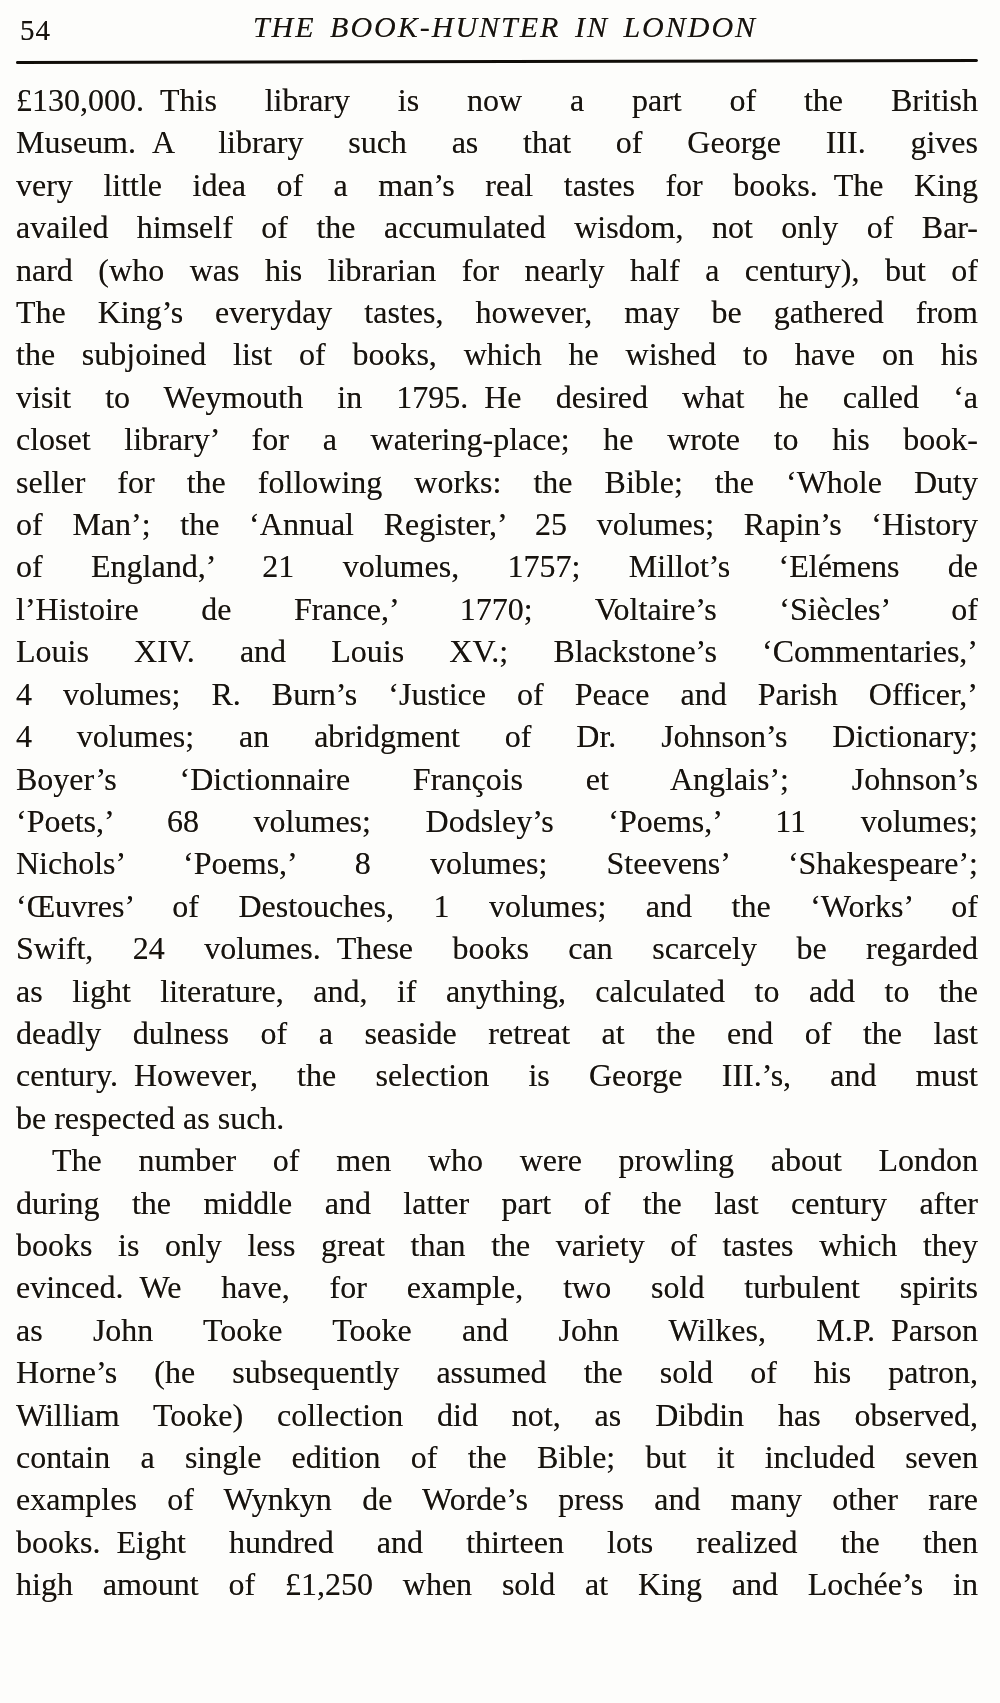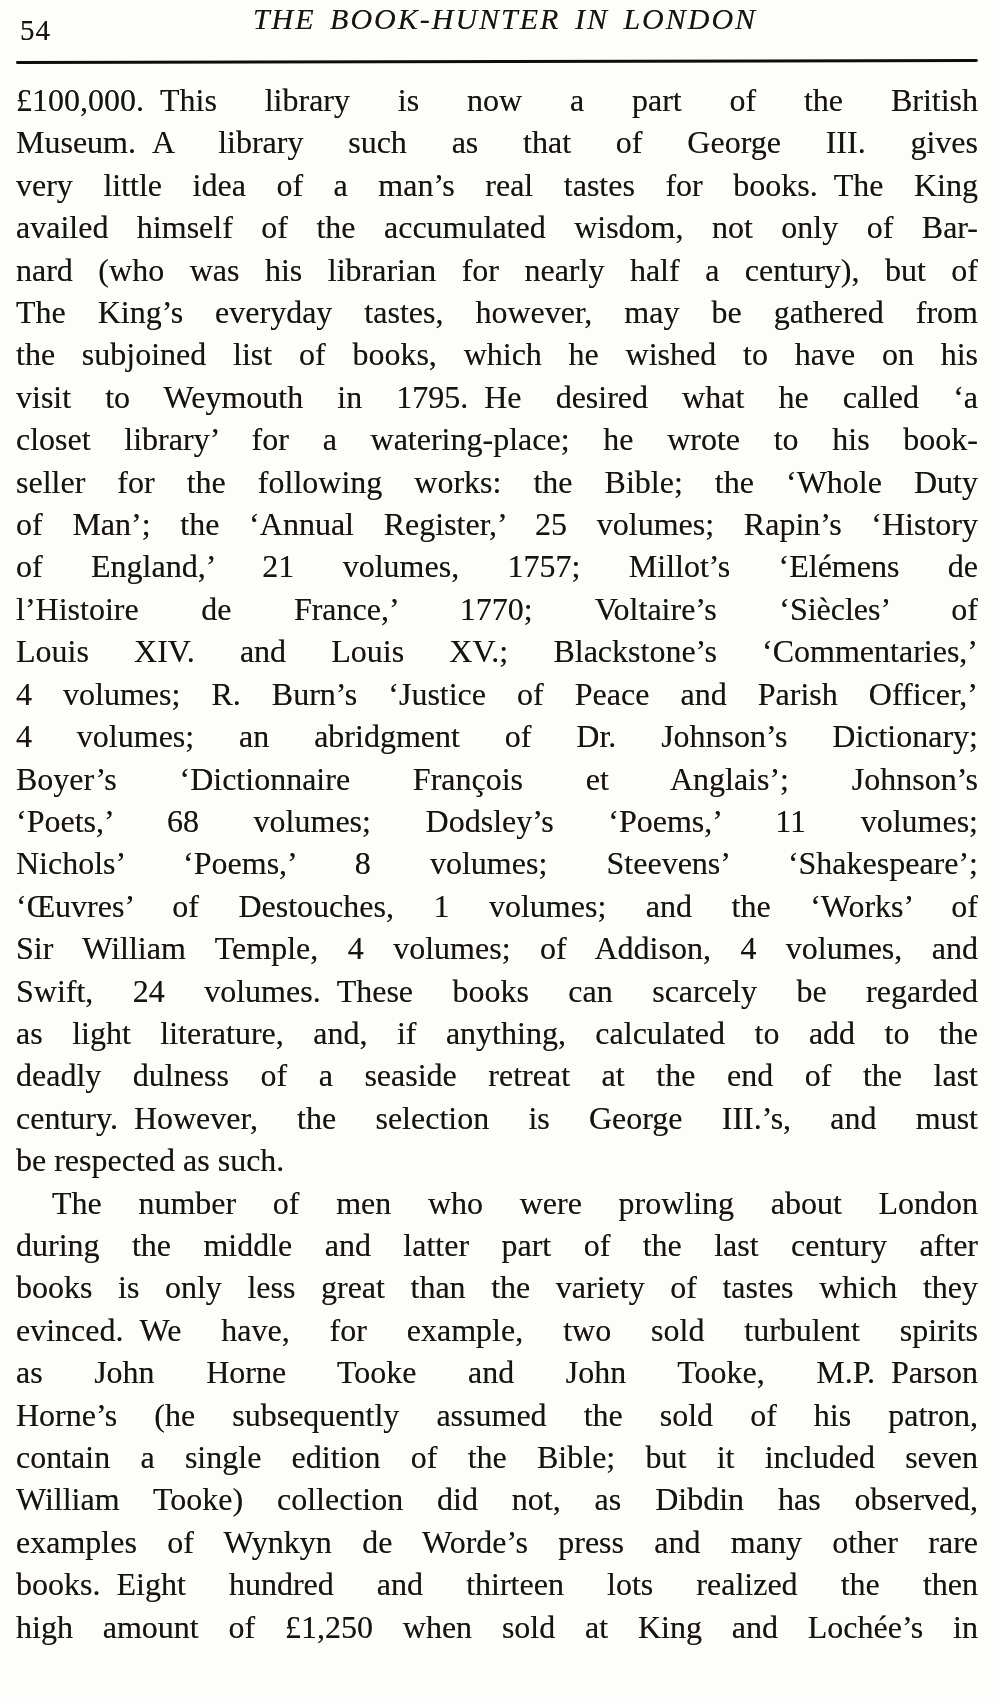--- a/index.html
+++ b/index.html
@@ -29,21 +29,21 @@
   .page-number {
     position: absolute;
     left: 4px;
     top: 14px;
     font-size: 29px;
     letter-spacing: 1px;
   }
   .running-head {
     position: absolute;
     left: 50%;
-    top: 2px;
+    top: 10px;
     transform: translateX(calc(-50% + 8px));
     font-style: italic;
     font-size: 30px;
     letter-spacing: 2px;
     word-spacing: 5px;
     white-space: nowrap;
   }
   .header-rule {
     height: 3px;
     background: #100d08;
@@ -77,56 +77,55 @@
   <div class="page-header">
     <span class="page-number">54</span>
     <span class="running-head">THE BOOK-HUNTER IN LONDON</span>
   </div>
 
   <div class="header-rule"></div>
 
   <div class="page-body">
 
     <div class="paragraph">
-      <div class="ln">£100,000. This library is now a part of the British</div>
+      <div class="ln">£130,000. This library is now a part of the British</div>
       <div class="ln">Museum. A library such as that of George III. gives</div>
       <div class="ln">very little idea of a man’s real tastes for books. The King</div>
       <div class="ln">availed himself of the accumulated wisdom, not only of Bar-</div>
       <div class="ln">nard (who was his librarian for nearly half a century), but of</div>
       <div class="ln">The King’s everyday tastes, however, may be gathered from</div>
       <div class="ln">the subjoined list of books, which he wished to have on his</div>
       <div class="ln">visit to Weymouth in 1795. He desired what he called ‘a</div>
       <div class="ln">closet library’ for a watering-place; he wrote to his book-</div>
       <div class="ln">seller for the following works: the Bible; the ‘Whole Duty</div>
       <div class="ln">of Man’; the ‘Annual Register,’ 25 volumes; Rapin’s ‘History</div>
       <div class="ln">of England,’ 21 volumes, 1757; Millot’s ‘Elémens de</div>
       <div class="ln">l’Histoire de France,’ 1770; Voltaire’s ‘Siècles’ of</div>
       <div class="ln">Louis XIV. and Louis XV.; Blackstone’s ‘Commentaries,’</div>
       <div class="ln">4 volumes; R. Burn’s ‘Justice of Peace and Parish Officer,’</div>
       <div class="ln">4 volumes; an abridgment of Dr. Johnson’s Dictionary;</div>
       <div class="ln">Boyer’s ‘Dictionnaire François et Anglais’; Johnson’s</div>
       <div class="ln">‘Poets,’ 68 volumes; Dodsley’s ‘Poems,’ 11 volumes;</div>
       <div class="ln">Nichols’ ‘Poems,’ 8 volumes; Steevens’ ‘Shakespeare’;</div>
       <div class="ln">‘Œuvres’ of Destouches, 1 volumes; and the ‘Works’ of</div>
-      <div class="ln">Sir William Temple, 4 volumes; of Addison, 4 volumes, and</div>
       <div class="ln">Swift, 24 volumes. These books can scarcely be regarded</div>
       <div class="ln">as light literature, and, if anything, calculated to add to the</div>
       <div class="ln">deadly dulness of a seaside retreat at the end of the last</div>
       <div class="ln">century. However, the selection is George III.’s, and must</div>
       <div class="ln para-end">be respected as such.</div>
     </div>
 
     <div class="paragraph">
       <div class="ln indent">The number of men who were prowling about London</div>
       <div class="ln">during the middle and latter part of the last century after</div>
       <div class="ln">books is only less great than the variety of tastes which they</div>
       <div class="ln">evinced. We have, for example, two sold turbulent spirits</div>
-      <div class="ln">as John Horne Tooke and John Tooke, M.P. Parson</div>
+      <div class="ln">as John Tooke Tooke and John Wilkes, M.P. Parson</div>
       <div class="ln">Horne’s (he subsequently assumed the sold of his patron,</div>
+      <div class="ln">William Tooke) collection did not, as Dibdin has observed,</div>
       <div class="ln">contain a single edition of the Bible; but it included seven</div>
-      <div class="ln">William Tooke) collection did not, as Dibdin has observed,</div>
       <div class="ln">examples of Wynkyn de Worde’s press and many other rare</div>
       <div class="ln">books. Eight hundred and thirteen lots realized the then</div>
       <div class="ln">high amount of £1,250 when sold at King and Lochée’s in</div>
     </div>
 
   </div>
 </div>
 
 </body></html>

